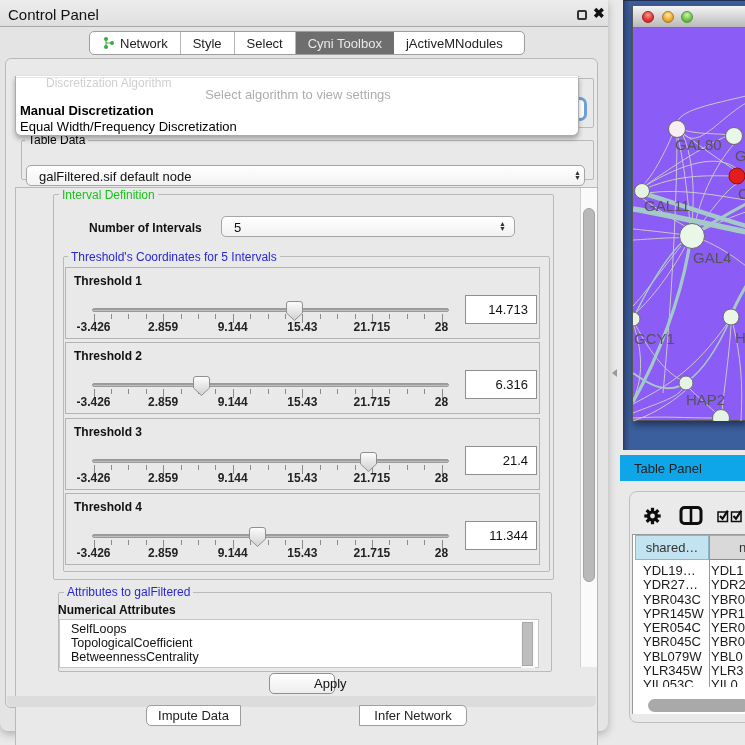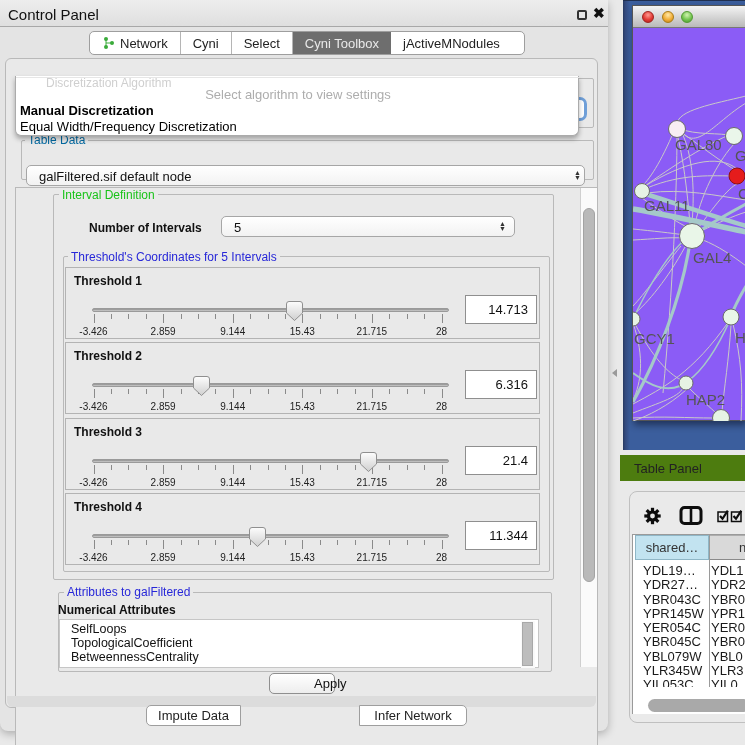--- a/index.html
+++ b/index.html
@@ -42,35 +42,35 @@
   .thr .ttl { position:absolute; left:8px; top:6px; font-weight:bold;
     font-size:12px; color:#111; }
   .thr .track { position:absolute; left:26px; top:40px; width:357px; height:4px;
     background:linear-gradient(#8c8c8c,#cfcfcf); border:1px solid #9a9a9a;
     border-radius:2px; }
   .thr .thumb { position:absolute; top:33px; width:17px; height:20px; }
   .thr .vf { position:absolute; left:399px; top:27px; width:72px; height:29px;
     background:#fff; border:1px solid #8f8f8f; font-size:13px; color:#111;
     text-align:right; padding:6px 8px 0 0; }
   .tick { position:absolute; width:1px; background:#8a8a8a; }
-  .tlab { position:absolute; top:58px; font-size:10px; font-weight:normal;
+  .tlab { position:absolute; top:52px; font-size:12px; font-weight:bold;
     color:#222; transform:translateX(-50%); }
   
   .btab { position:absolute; height:21px; display:flex; align-items:center;
     justify-content:center; font-size:13px; color:#222; background:#fff;
     border:1px solid #9e9e9e; }
   
   #bluep { left:623px; top:0; width:122px; height:450px; background:linear-gradient(90deg,#27395f 0px,#33497c 2px,#3b5e9d 7px); border-top:1px solid #203050; }
   #netwin { left:632px; top:5px; width:113px; height:416px;
     border:1px solid #555; border-right:none; background:#8b5cf6;
     box-shadow:2px 4px 7px rgba(0,0,10,.45); }
   #nettb { left:0; top:0; width:113px; height:22px;
     background:linear-gradient(#f4f4f4,#b9b9b9); border-bottom:1px solid #777; }
   .tl { position:absolute; top:5px; width:12px; height:12px; border-radius:50%; }
-  #tpbar { left:620px; top:455px; width:125px; height:26px; background:#4d7c0f; }
+  #tpbar { left:620px; top:455px; width:125px; height:26px; background:#0ea5e9; }
   #tpbar .t { position:absolute; left:14px; top:6px; font-size:13px; color:#222; }
   #card { left:629px; top:491px; width:120px; height:232px; background:#eaeaea;
     border:1px solid #c0c0c0; border-radius:8px 0 0 8px; }
   #tbl { left:2px; top:42px; width:117px; height:180px; background:#fff;
     border-left:1px solid #9a9a9a; border-top:1px solid #9a9a9a; overflow:hidden; }
   .hrow { position:absolute; top:0; height:25px; font-size:13px; color:#333;
     display:flex; align-items:center; justify-content:center; }
   .trow { position:absolute; font-size:13px; color:#1a1a1a; }
 </style>
 </head>
@@ -84,34 +84,34 @@
       <span class="abs" style="left:593px;top:5px;font-size:14px;font-weight:bold;color:#111;">✖</span>
     </div>
 
     <div class="abs" id="toptabs">
       <div class="tab"><svg width="14" height="14" viewBox="0 0 14 14" style="margin-right:4px;">
             <circle cx="4" cy="3" r="2" fill="#3aab3a"></circle>
             <circle cx="4" cy="11" r="2" fill="#3aab3a"></circle>
             <circle cx="10" cy="7" r="2" fill="#3aab3a"></circle>
             <path d="M4 3 L4 11 M4 7 L10 7" stroke="#3aab3a" stroke-width="1" fill="none"></path>
           </svg>Network</div>
-      <div class="tab">Cyni</div>
+      <div class="tab">Style</div>
       <div class="tab">Select</div>
       <div class="tab sel">Cyni Toolbox</div>
       <div class="tab">jActiveMNodules</div>
     </div>
 
     <div class="abs" id="opanel">
 
       <div class="grp" style="left:15px;top:19px;width:573px;height:50px;"></div>
 
       <div class="abs" style="left:547px;top:38px;width:34px;height:24px;border:3px solid #6f9fd8;border-radius:7px;background:#fff;"></div>
 
       <div class="grp" style="left:15px;top:81px;width:573px;height:40px;"></div>
-      <div class="grplbl" style="left:19px;top:74px;color:#0369a1;">Table Data</div>
+      <div class="grplbl" style="left:19px;top:74px;color:#000000;">Table Data</div>
       <div class="combo" style="left:20px;top:94px;width:559px;height:21px;margin-top:12px;">
         <span class="cv">galFiltered.sif default node</span>
         <span class="arr" style="left:546px;top:4px;">▲<br>▼</span>
       </div>
 
       <div class="abs" style="left:9px;top:128px;width:583px;height:612px;border:1px solid #b9b9b9;background:#e9e9e9;overflow:hidden;">
 
         <div class="abs" style="left:564px;top:0;width:18px;height:479px;background:#fafafa;border-left:1px solid #cfcfcf;"></div>
         <div class="abs" style="left:567px;top:20px;width:12px;height:374px;background:#b9b9b9;border:1px solid #a3a3a3;border-radius:6px;"></div>
 

